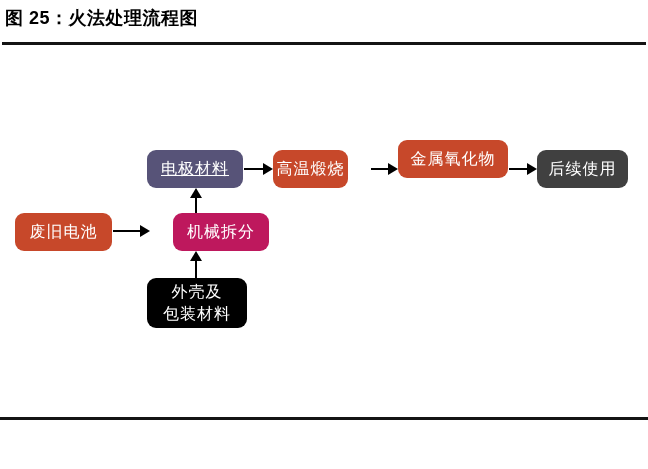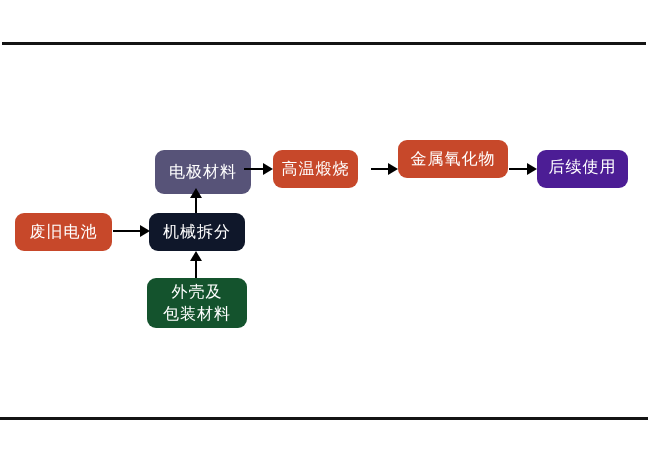--- a/index.html
+++ b/index.html
@@ -48,23 +48,23 @@
     display: flex;
     align-items: center;
     justify-content: center;
     text-align: center;
     line-height: 1.35;
     white-space: pre-line;
     letter-spacing: 1px;
   }
   .n-waste      { left: 15px;  top: 213px; width: 97px;  height: 38px; }
   .n-mech       { left: 149px; top: 213px; width: 96px;  height: 38px; }
-  .n-electrode  { left: 155px; top: 150px; width: 96px;  height: 44px; }
+  .n-electrode  { left: 147px; top: 150px; width: 96px;  height: 38px; text-decoration: underline; }
   .n-shell      { left: 147px; top: 278px; width: 100px; height: 50px; }
-  .n-hightemp   { left: 273px; top: 150px; width: 85px;  height: 38px; }
+  .n-hightemp   { left: 273px; top: 150px; width: 75px;  height: 38px; }
   .n-metaloxide { left: 398px; top: 140px; width: 110px; height: 38px; }
   .n-subsequent { left: 537px; top: 150px; width: 91px;  height: 38px; }
 
   .arrow-h {
     position: absolute;
     height: 2px;
     background: #000000;
   }
   .arrow-h::after {
     content: "";
@@ -96,39 +96,40 @@
   .a-shell-mech   { left: 195px; top: 261px; height: 17px; }
   .a-elec-heat    { left: 244px; top: 168px; width: 19px; }
   .a-heat-metal   { left: 371px; top: 168px; width: 17px; }
   .a-metal-subseq { left: 509px; top: 168px; width: 18px; }
 </style>
 </head>
 <body>
 
 <div class="page">
 
+  <div class="fig-title">图 25：火法处理流程图</div>
 
   <div class="rule rule-top"></div>
 
   <div>
 
     <div class="node n-waste" style="background: rgb(199, 72, 42);">废旧电池</div>
 
-    <div class="node n-mech" style="background: #0f172a;">机械拆分</div>
+    <div class="node n-mech" style="background: #be185d; margin-left: 24px;">机械拆分</div>
 
     <div class="node n-electrode" style="background: rgb(87, 83, 120);">电极材料</div>
 
-    <div class="node n-shell" style="background: #14532d;">外壳及
+    <div class="node n-shell" style="background: #000000;">外壳及
 包装材料</div>
 
     <div class="node n-hightemp" style="background: rgb(199, 72, 42);">高温煅烧</div>
 
     <div class="node n-metaloxide" style="background: rgb(199, 72, 42);">金属氧化物</div>
 
-    <div class="node n-subsequent" style="background: #4c1d95; font-family: Liberation Mono, monospace;">后续使用</div>
+    <div class="node n-subsequent" style="background: #404040;">后续使用</div>
 
     <div class="arrow-h a-waste-mech"></div>
 
     <div class="arrow-v a-mech-elec"></div>
 
     <div class="arrow-v a-shell-mech"></div>
 
     <div class="arrow-h a-elec-heat"></div>
 
     <div class="arrow-h a-heat-metal"></div>

